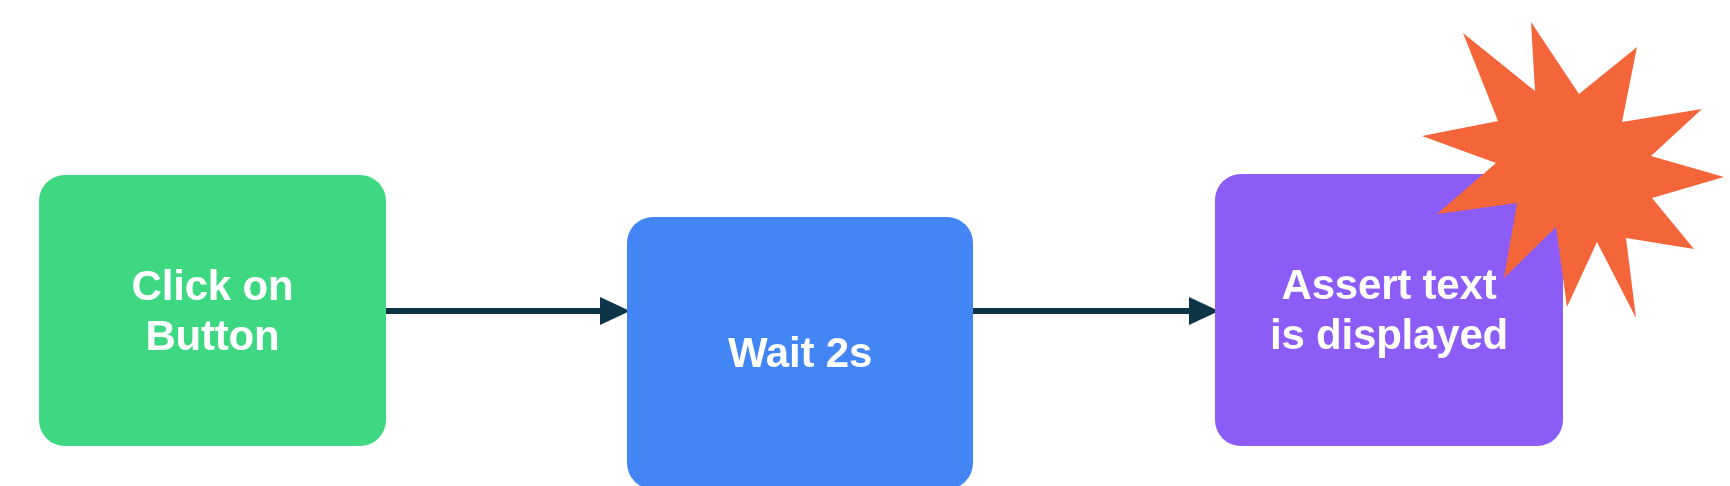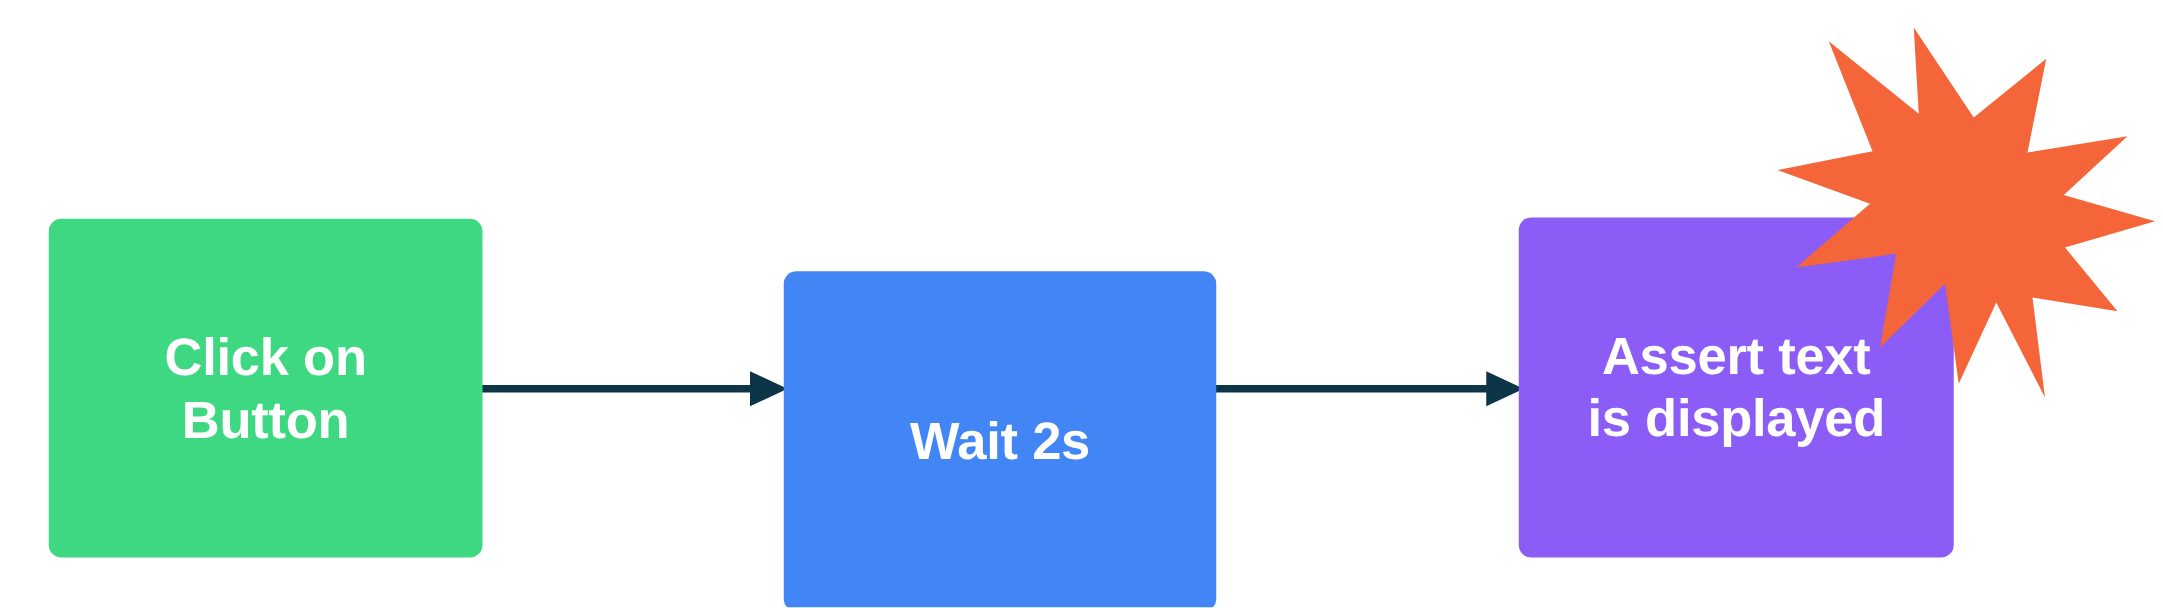--- a/index.html
+++ b/index.html
@@ -20,21 +20,21 @@
   }
 
   
   .node {
     position: absolute;
     display: flex;
     align-items: center;
     justify-content: center;
     text-align: center;
     box-sizing: border-box;
-    border-radius: 10px;
+    border-radius: 26px;
   }
   .node-label {
     color: #ffffff;
     font-family: "Liberation Sans", sans-serif;
     font-weight: bold;
     font-size: 42px;
     line-height: 1.18;
     letter-spacing: -0.2px;
     white-space: pre-line;
     padding: 0 10px;

